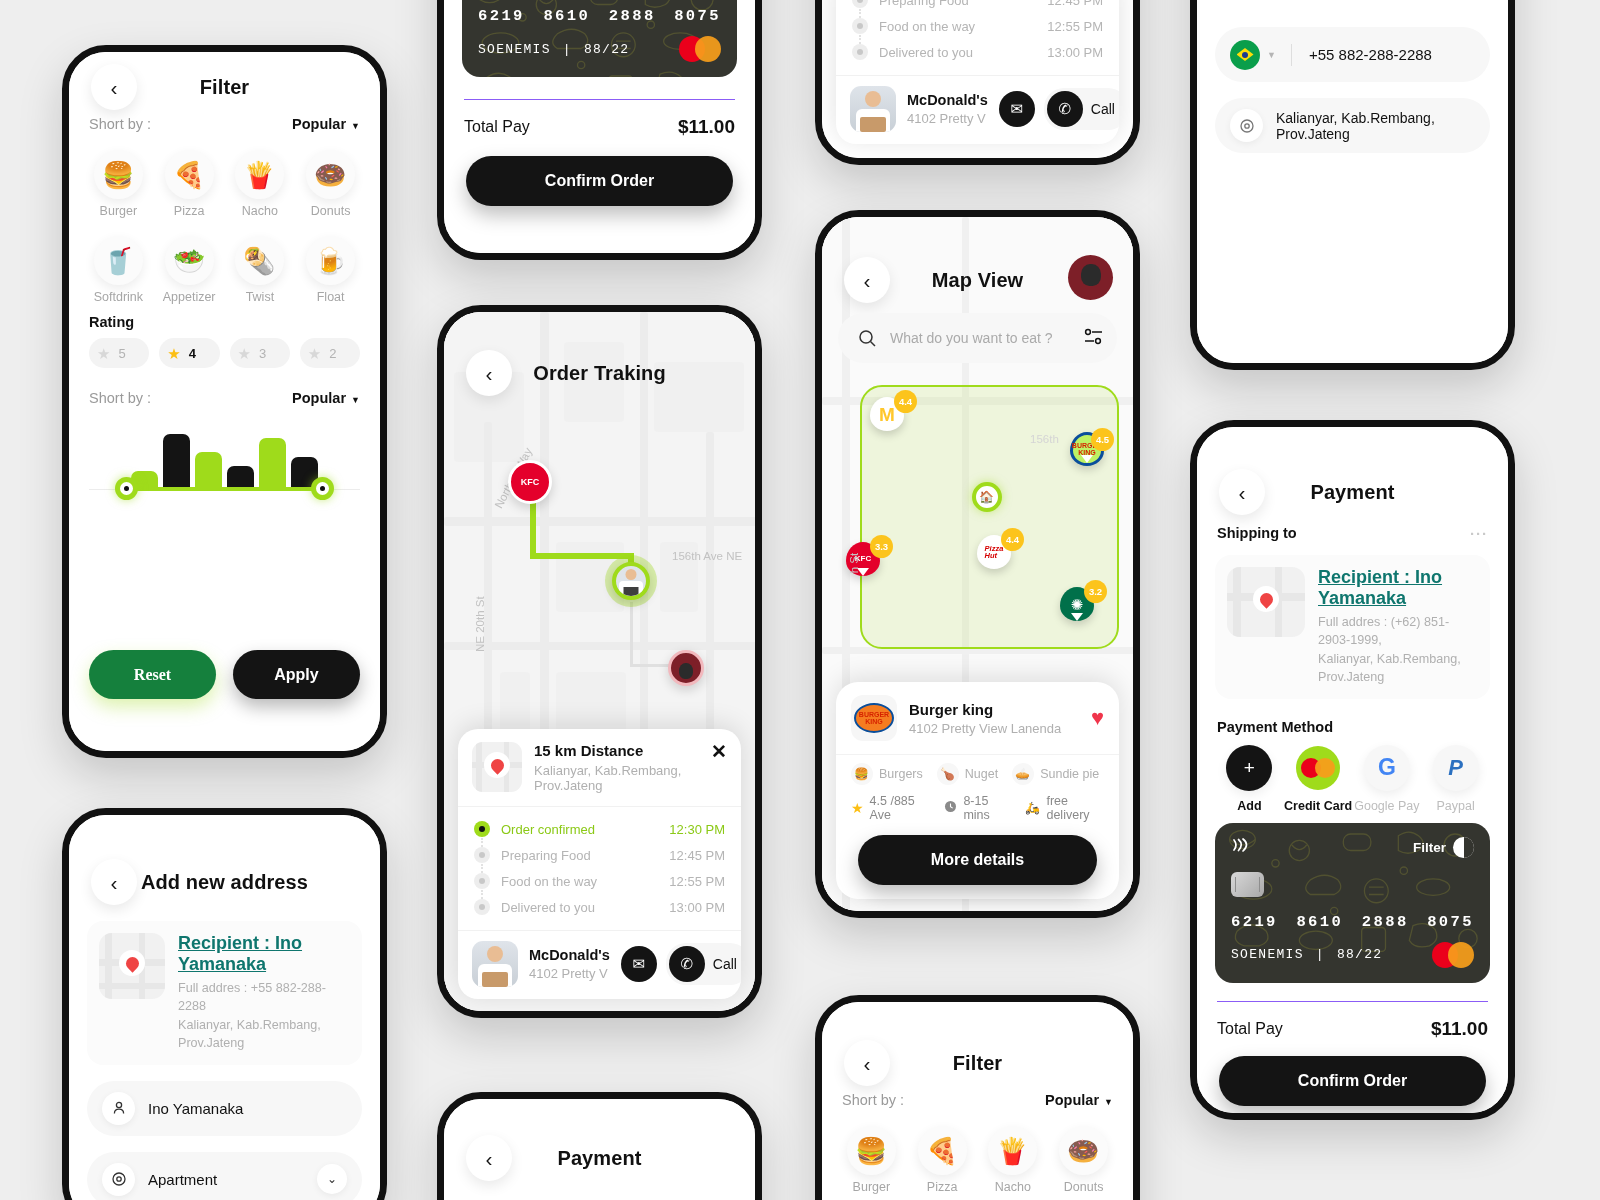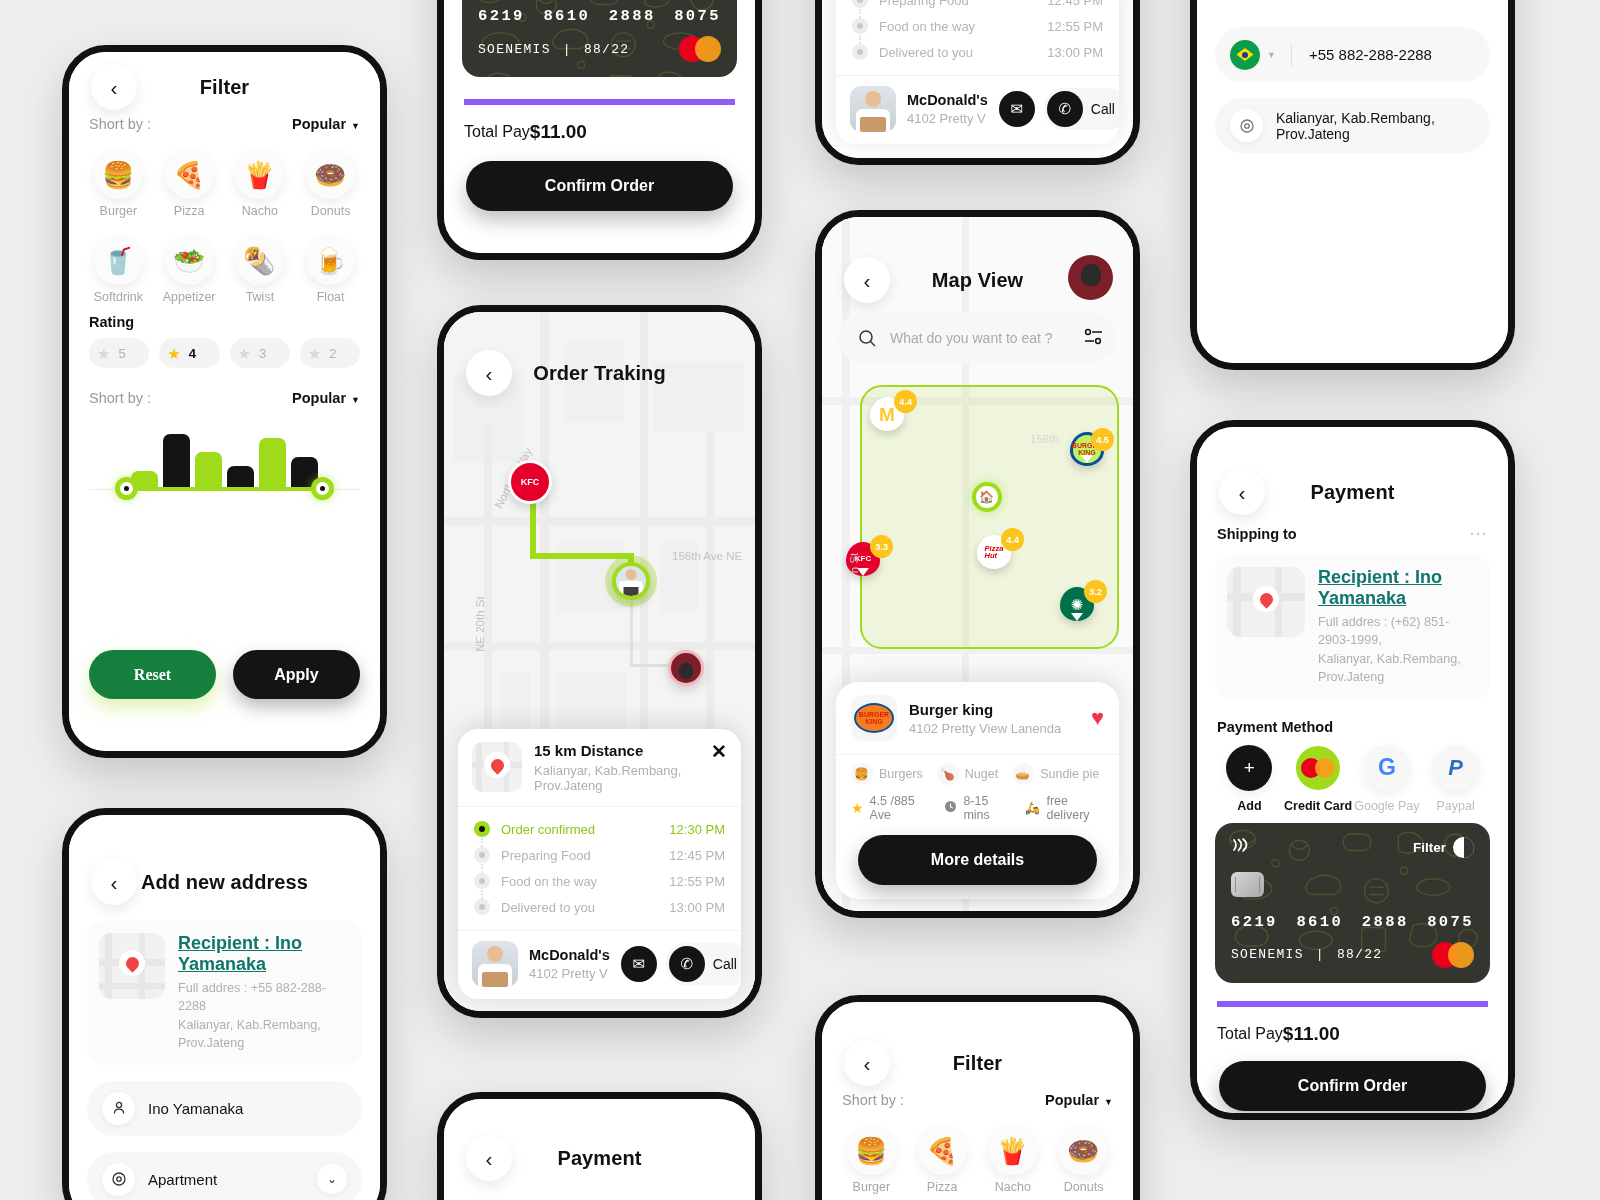--- a/index.html
+++ b/index.html
@@ -132,22 +132,22 @@
   .cc .chip2:after{content:"";position:absolute;inset:5px 4px;border-left:1.5px solid #8e8e8e;border-right:1.5px solid #8e8e8e;}
   .ccnum { position:relative; font-family:"Liberation Mono", monospace; font-size:15.5px;
            letter-spacing:2.4px; font-weight:bold; display:flex; justify-content:space-between; margin-top:16px;}
   .ccbot { position:relative; display:flex; align-items:center; margin-top:11px;
            font-family:"Liberation Mono", monospace; font-size:13px; letter-spacing:1.3px;}
   .mc { margin-left:auto; width:42px; height:26px; position:relative; }
   .mc i { position:absolute; top:0; width:26px; height:26px; border-radius:50%; }
   .mc i.a { left:0; background:#eb001b; }
   .mc i.b { right:0; background:#f79e1b; opacity:.92; }
 
-  .totalrow { display:flex; align-items:center;
-              margin:0 20px; padding:16px 0 0; border-top:6px solid #8b5cf6; }
+  .totalrow { display:flex; justify-content:space-between; align-items:center;
+              margin:0 20px; padding:16px 0 0; border-top:1px solid #8b5cf6; }
   .totalrow .l { font-size:16px; color:#111; }
   .totalrow .r { font-size:19px; font-weight:bold; color:#111; }
 
   
   .mapbg { position:absolute; inset:0; background:#f4f4f4; }
   .mapbg .street { position:absolute; background:#ececec; border-radius:2px; }
   .mapbg .blk { position:absolute; background:#f0f0f0; border-radius:4px; }
   .stname { position:absolute; font-size:11.5px; color:#c2c2c2; }
   .mkr { position:absolute; border-radius:50%; background:#fff;
          display:flex; align-items:center; justify-content:center;
@@ -226,21 +226,21 @@
              display:flex;align-items:center;justify-content:center;font-size:12px;}
   .metarow { display:flex; gap:16px; padding:9px 15px 0; align-items:center; }
   .meta { display:flex; align-items:center; gap:6px; font-size:12.5px; color:#8a8a8a; }
   .btnfull { margin:13px 22px 0; height:50px; border-radius:26px; background:#141414;
              color:#fff; font-size:16px; font-weight:bold;
              display:flex; align-items:center; justify-content:center;
              box-shadow:0 9px 20px rgba(0,0,0,.26); }
 
   
   .smalllbl { padding:4px 20px 0; font-size:14.5px; font-weight:bold; color:#111;
-              display:flex; justify-content:space-between; align-items:center;gap:44px;}
+              display:flex; justify-content:space-between; align-items:flex-start;gap:44px;}
   .dots3 { color:#c9c9c9; font-size:15px; letter-spacing:1px; }
   .pms { display:flex; padding:10px 18px 0; }
   .pm { flex:1; text-align:center; }
   .pm .ic { width:46px; height:46px; border-radius:50%; margin:0 auto 8px;
             background:#f7f7f7; display:flex; align-items:center; justify-content:center;
             box-shadow:0 4px 11px rgba(0,0,0,.07); position:relative; }
   .pm .lb { font-size:12.5px; color:#bdbdbd; }
   .pm.sel .lb { color:#111; font-weight:bold; }
   .pm.add .ic { background:#141414; color:#fff; font-size:19px; }
   .pm.add .lb { color:#111; font-weight:bold; }

